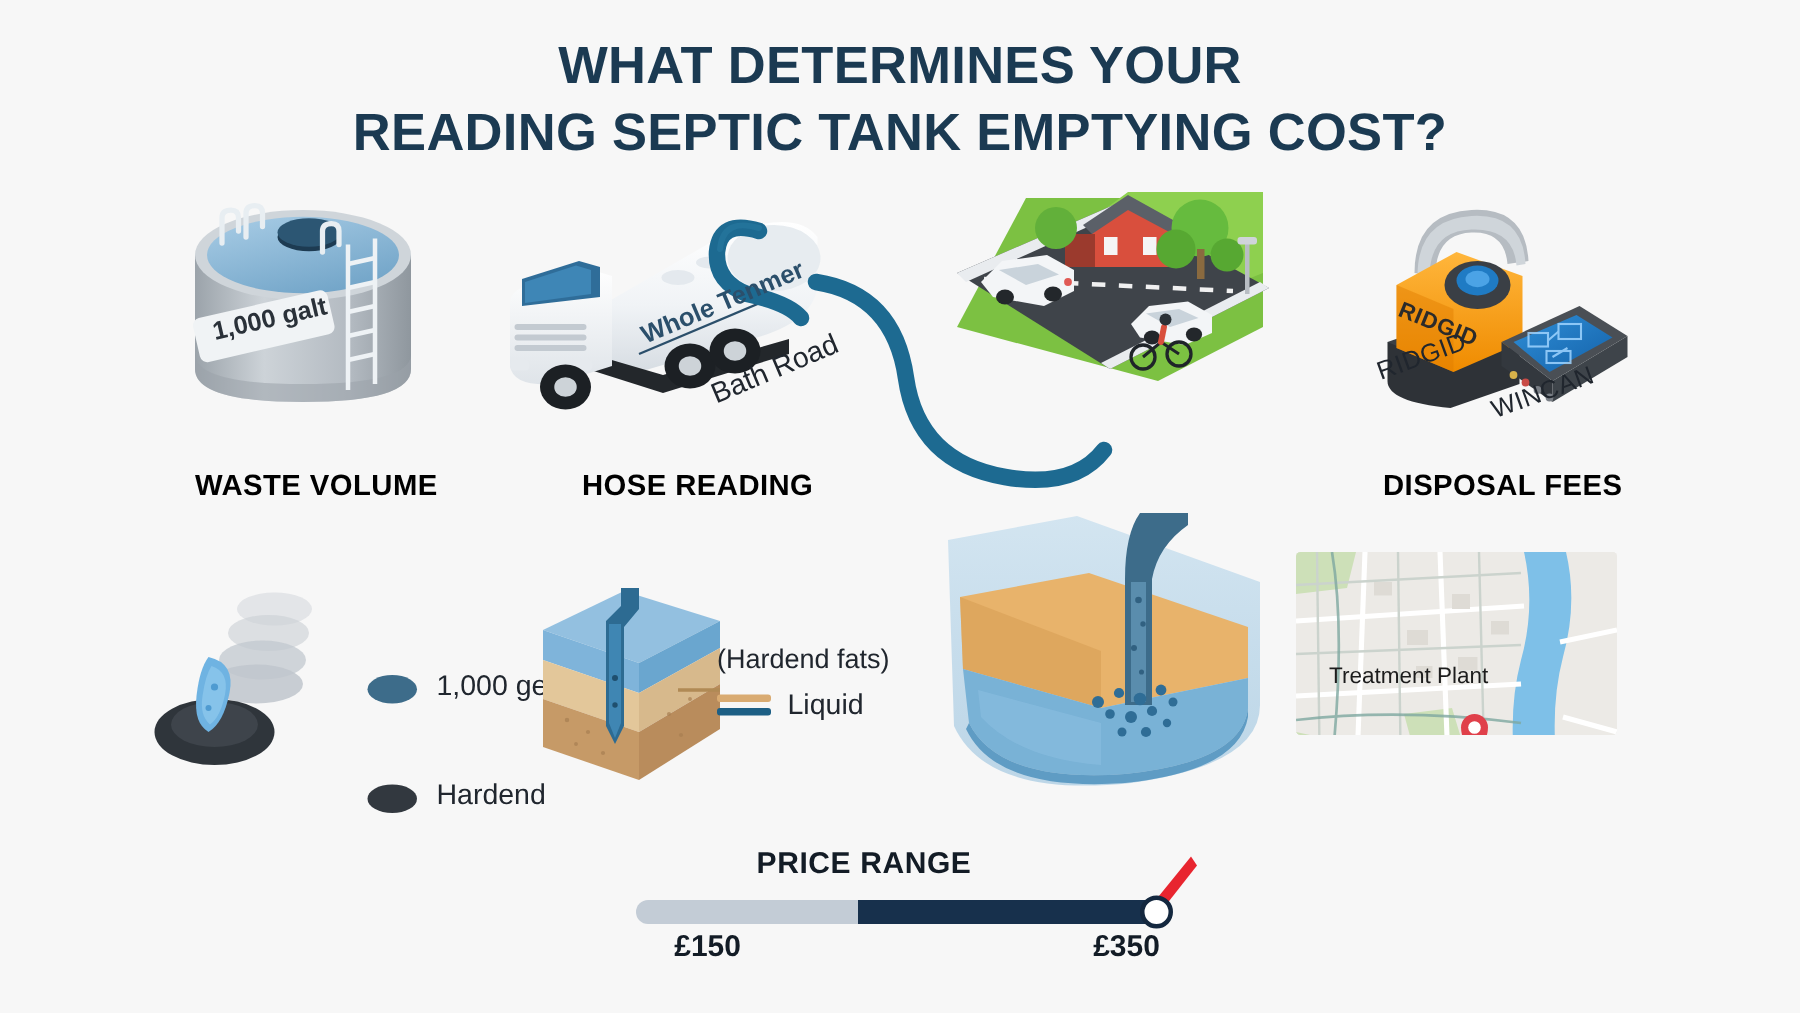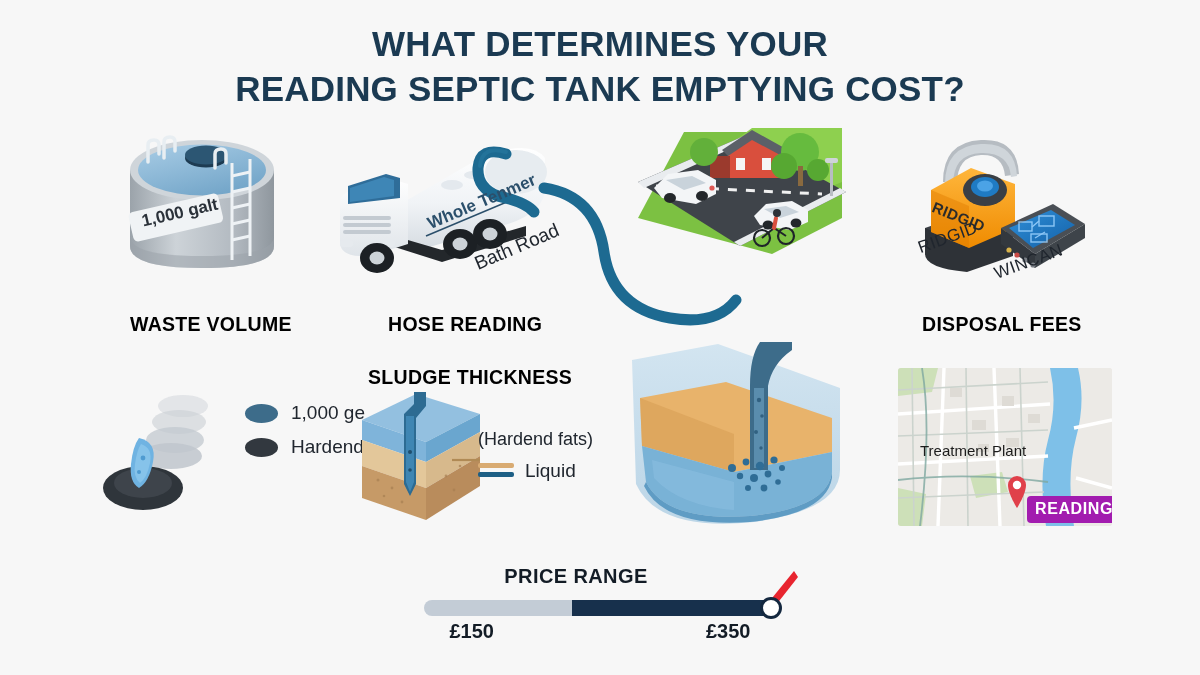--- a/index.html
+++ b/index.html
@@ -42,21 +42,21 @@
 
   
   .road-wrap { position:absolute; left:632px; top:122px; width:220px; height:165px; }
 
   
   .equip-wrap { position:absolute; left:905px; top:132px; width:190px; height:170px; }
 
   
   .measure-wrap { position:absolute; left:105px; top:388px; width:230px; height:125px; }
   .legend-dots { position:absolute; left:140px; top:8px; }
-  .legend-row { display:flex; align-items:center; height:34px; }
+  .legend-row { display:flex; align-items:flex-end; height:34px;margin-top:39px; }
   .dot {
     width: 33px; height: 19px; border-radius: 50%;
     margin-right: 13px; flex: 0 0 auto;
   }
   .legend-txt {
     font-size: 19px; color: #20262e; white-space: nowrap;
     font-family: "Liberation Sans", sans-serif;
   }
 
   
@@ -70,21 +70,21 @@
   .liquid-swatch i { position:absolute; left:0; width:36px; height:5px; border-radius:2px; display:block; }
   .liquid-swatch i.top { top:0; }
   .liquid-swatch i.bot { top:9px; }
   .liquid-lbl { font-size: 19px; color: #20262e; }
 
   
   .xsec-wrap { position:absolute; left:622px; top:342px; width:228px; height:192px; }
 
   
   .map-wrap {
-    position:absolute; left:898px; top:368px; width:214px; height:158px;
+    position:absolute; left:864px; top:368px; width:214px; height:122px;
     border-radius: 3px; overflow:hidden; background:#eceae6;
   }
   .map-plant {
     position:absolute; left:22px; top:74px;
     font-size: 15px; color:#1c1c1c; white-space:nowrap;
   }
   .map-badge {
     position:absolute; left:129px; top:108px;
     background:#a21caf; color:#ffffff;
     font-size:16px; font-weight:bold; letter-spacing:0.6px;
@@ -108,21 +108,21 @@
   .slider .handle {
     position:absolute; left:336px; top:0; width:22px; height:22px;
     border-radius:50%; background:#ffffff; border:3px solid #14283f;
   }
   .slider .arrow { position:absolute; left:340px; top:-28px; }
   .price-min {
     position:absolute; left:404px; top:620px; width:90px; text-align:right;
     font-size:20px; font-weight:bold; color:#131c26;
   }
   .price-max {
-    position:absolute; left:706px; top:620px; width:90px; text-align:left;
+    position:absolute; left:706px; top:620px; width:90px; text-align:center;
     font-size:20px; font-weight:bold; color:#131c26;
   }
 
   svg { display:block; overflow:visible; }
 </style>
 </head>
 <body>
 
 <div class="stage">
 
@@ -363,21 +363,20 @@
         <span class="dot" style="background:#3d6c8a;"></span>
         <span class="legend-txt">1,000 ge</span>
       </div>
       <div class="legend-row">
         <span class="dot" style="background:#32383f;"></span>
         <span class="legend-txt">Hardend</span>
       </div>
     </div>
   </div>
 
-  <div class="cat-label" style="left:368px; top:366px;">SLUDGE THICKNESS</div>
 
   <div class="thick-wrap">
     <svg width="130" height="135" viewBox="0 0 130 135">
 
       <path d="M4 28 L58 2 L122 22 L68 50 Z" fill="#93c0e0"></path>
 
       <path d="M4 28 L68 50 L68 70 L4 48 Z" fill="#7fb4da"></path>
       <path d="M4 48 L68 70 L68 96 L4 74 Z" fill="#e3c79a"></path>
       <path d="M4 74 L68 96 L68 128 L4 106 Z" fill="#c69a67"></path>
 

